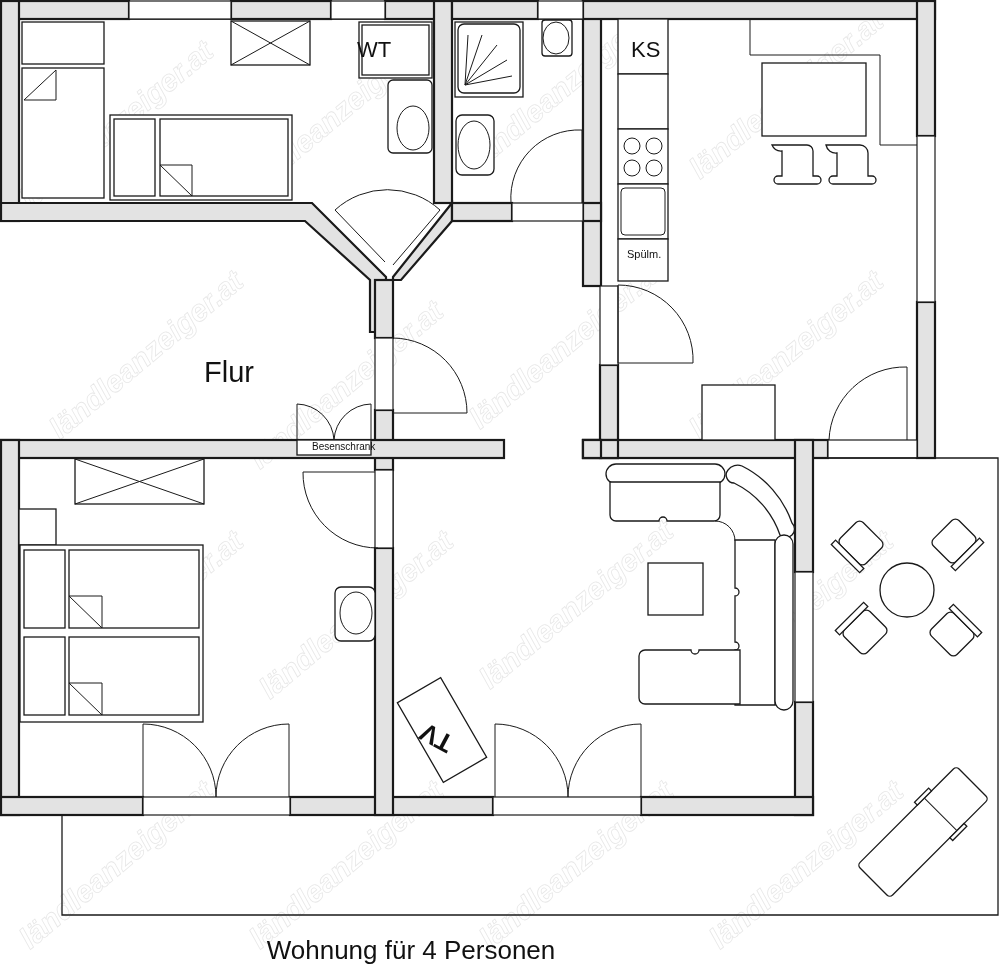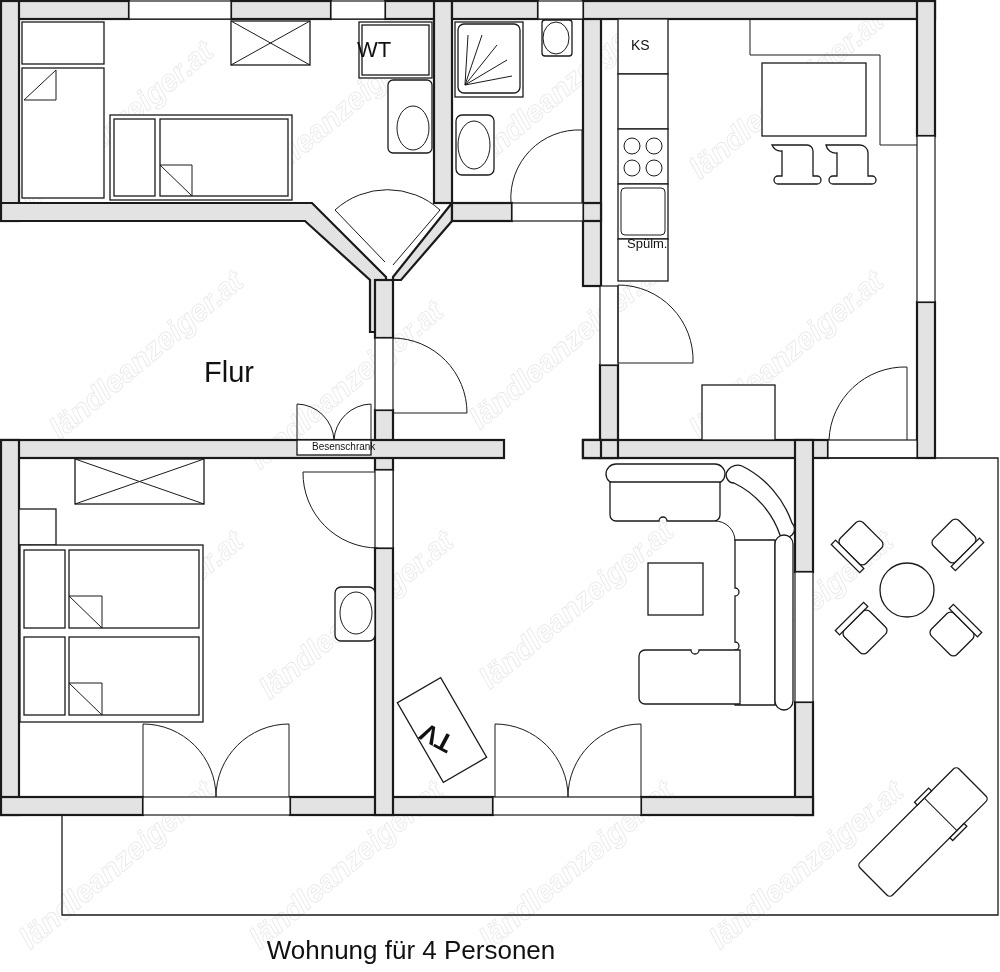--- a/index.html
+++ b/index.html
@@ -6,22 +6,22 @@
   body { width:1000px; height:972px; position:relative; overflow:hidden; font-family:"Liberation Sans", sans-serif; }
   svg { position:absolute; left:0; top:0; }
   .wall { fill:#e3e3e3; stroke:#1a1a1a; stroke-width:2.2; stroke-linejoin:miter; }
   .ln { fill:none; stroke:#1a1a1a; stroke-width:1.3; }
   .lnt { fill:none; stroke:#1a1a1a; stroke-width:1; }
   .win { fill:#ffffff; stroke:#1a1a1a; stroke-width:1.2; }
   .furn { fill:#ffffff; stroke:#1a1a1a; stroke-width:1.3; }
   .wm { fill:none; stroke:#d4d4d4; stroke-width:0.8; font-family:"Liberation Sans", sans-serif; font-weight:bold; font-size:30px; font-style:italic; opacity:0.55; }
   .lbl { position:absolute; color:#111; white-space:nowrap; }
   .lbl-wt { left:357px; top:37px; font-size:22px; }
-  .lbl-ks { left:631px; top:37px; font-size:14px; }
-  .lbl-spuelm { left:627px; top:236px; font-size:13px;text-align:right; }
+  .lbl-ks { left:631px; top:37px; font-size:22px; }
+  .lbl-spuelm { left:627px; top:248px; font-size:11px;text-align:right; }
   .lbl-flur { left:204px; top:356px; font-size:29px; }
   .lbl-besen { left:312px; top:441px; font-size:10px; }
   .lbl-tv { left:420px; top:722px; font-size:26px; font-weight:bold; transform:rotate(-152deg); transform-origin:center; }
   .caption { left:0; width:822px; top:935px; text-align:center; font-size:26px; }
 </style>
 </head>
 <body>
 
 <svg width="1000" height="972" viewBox="0 0 1000 972">
 

